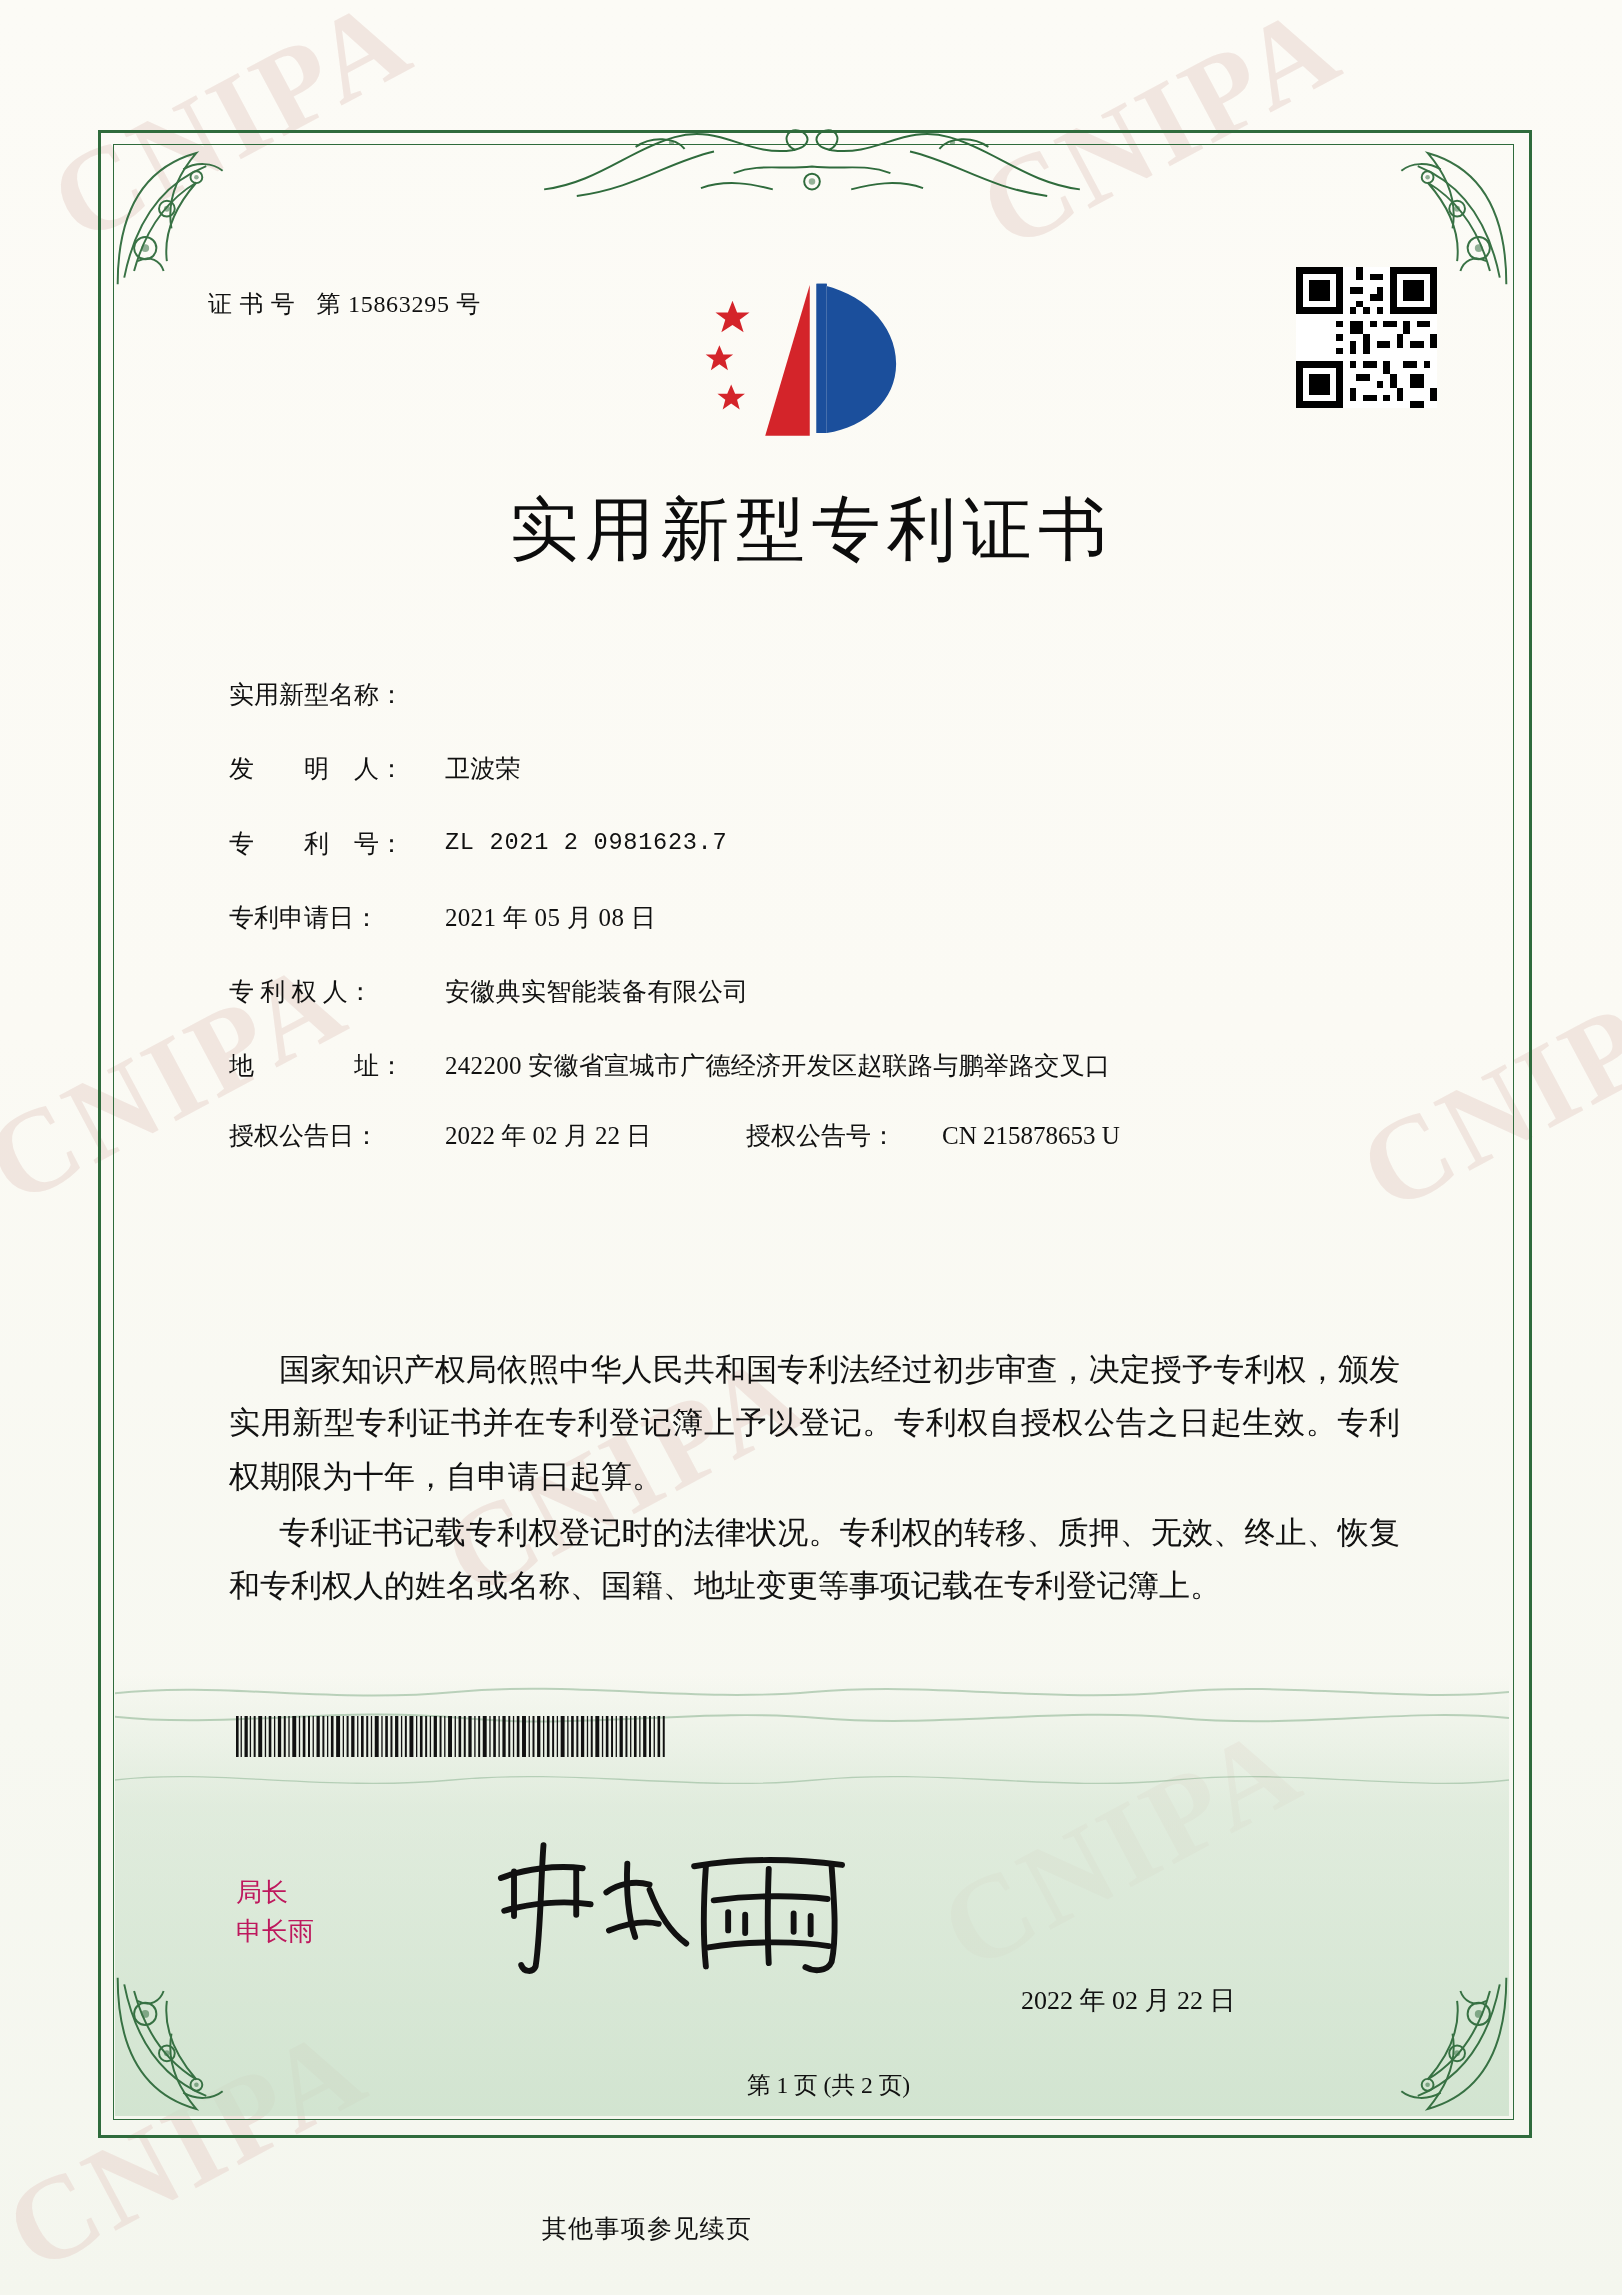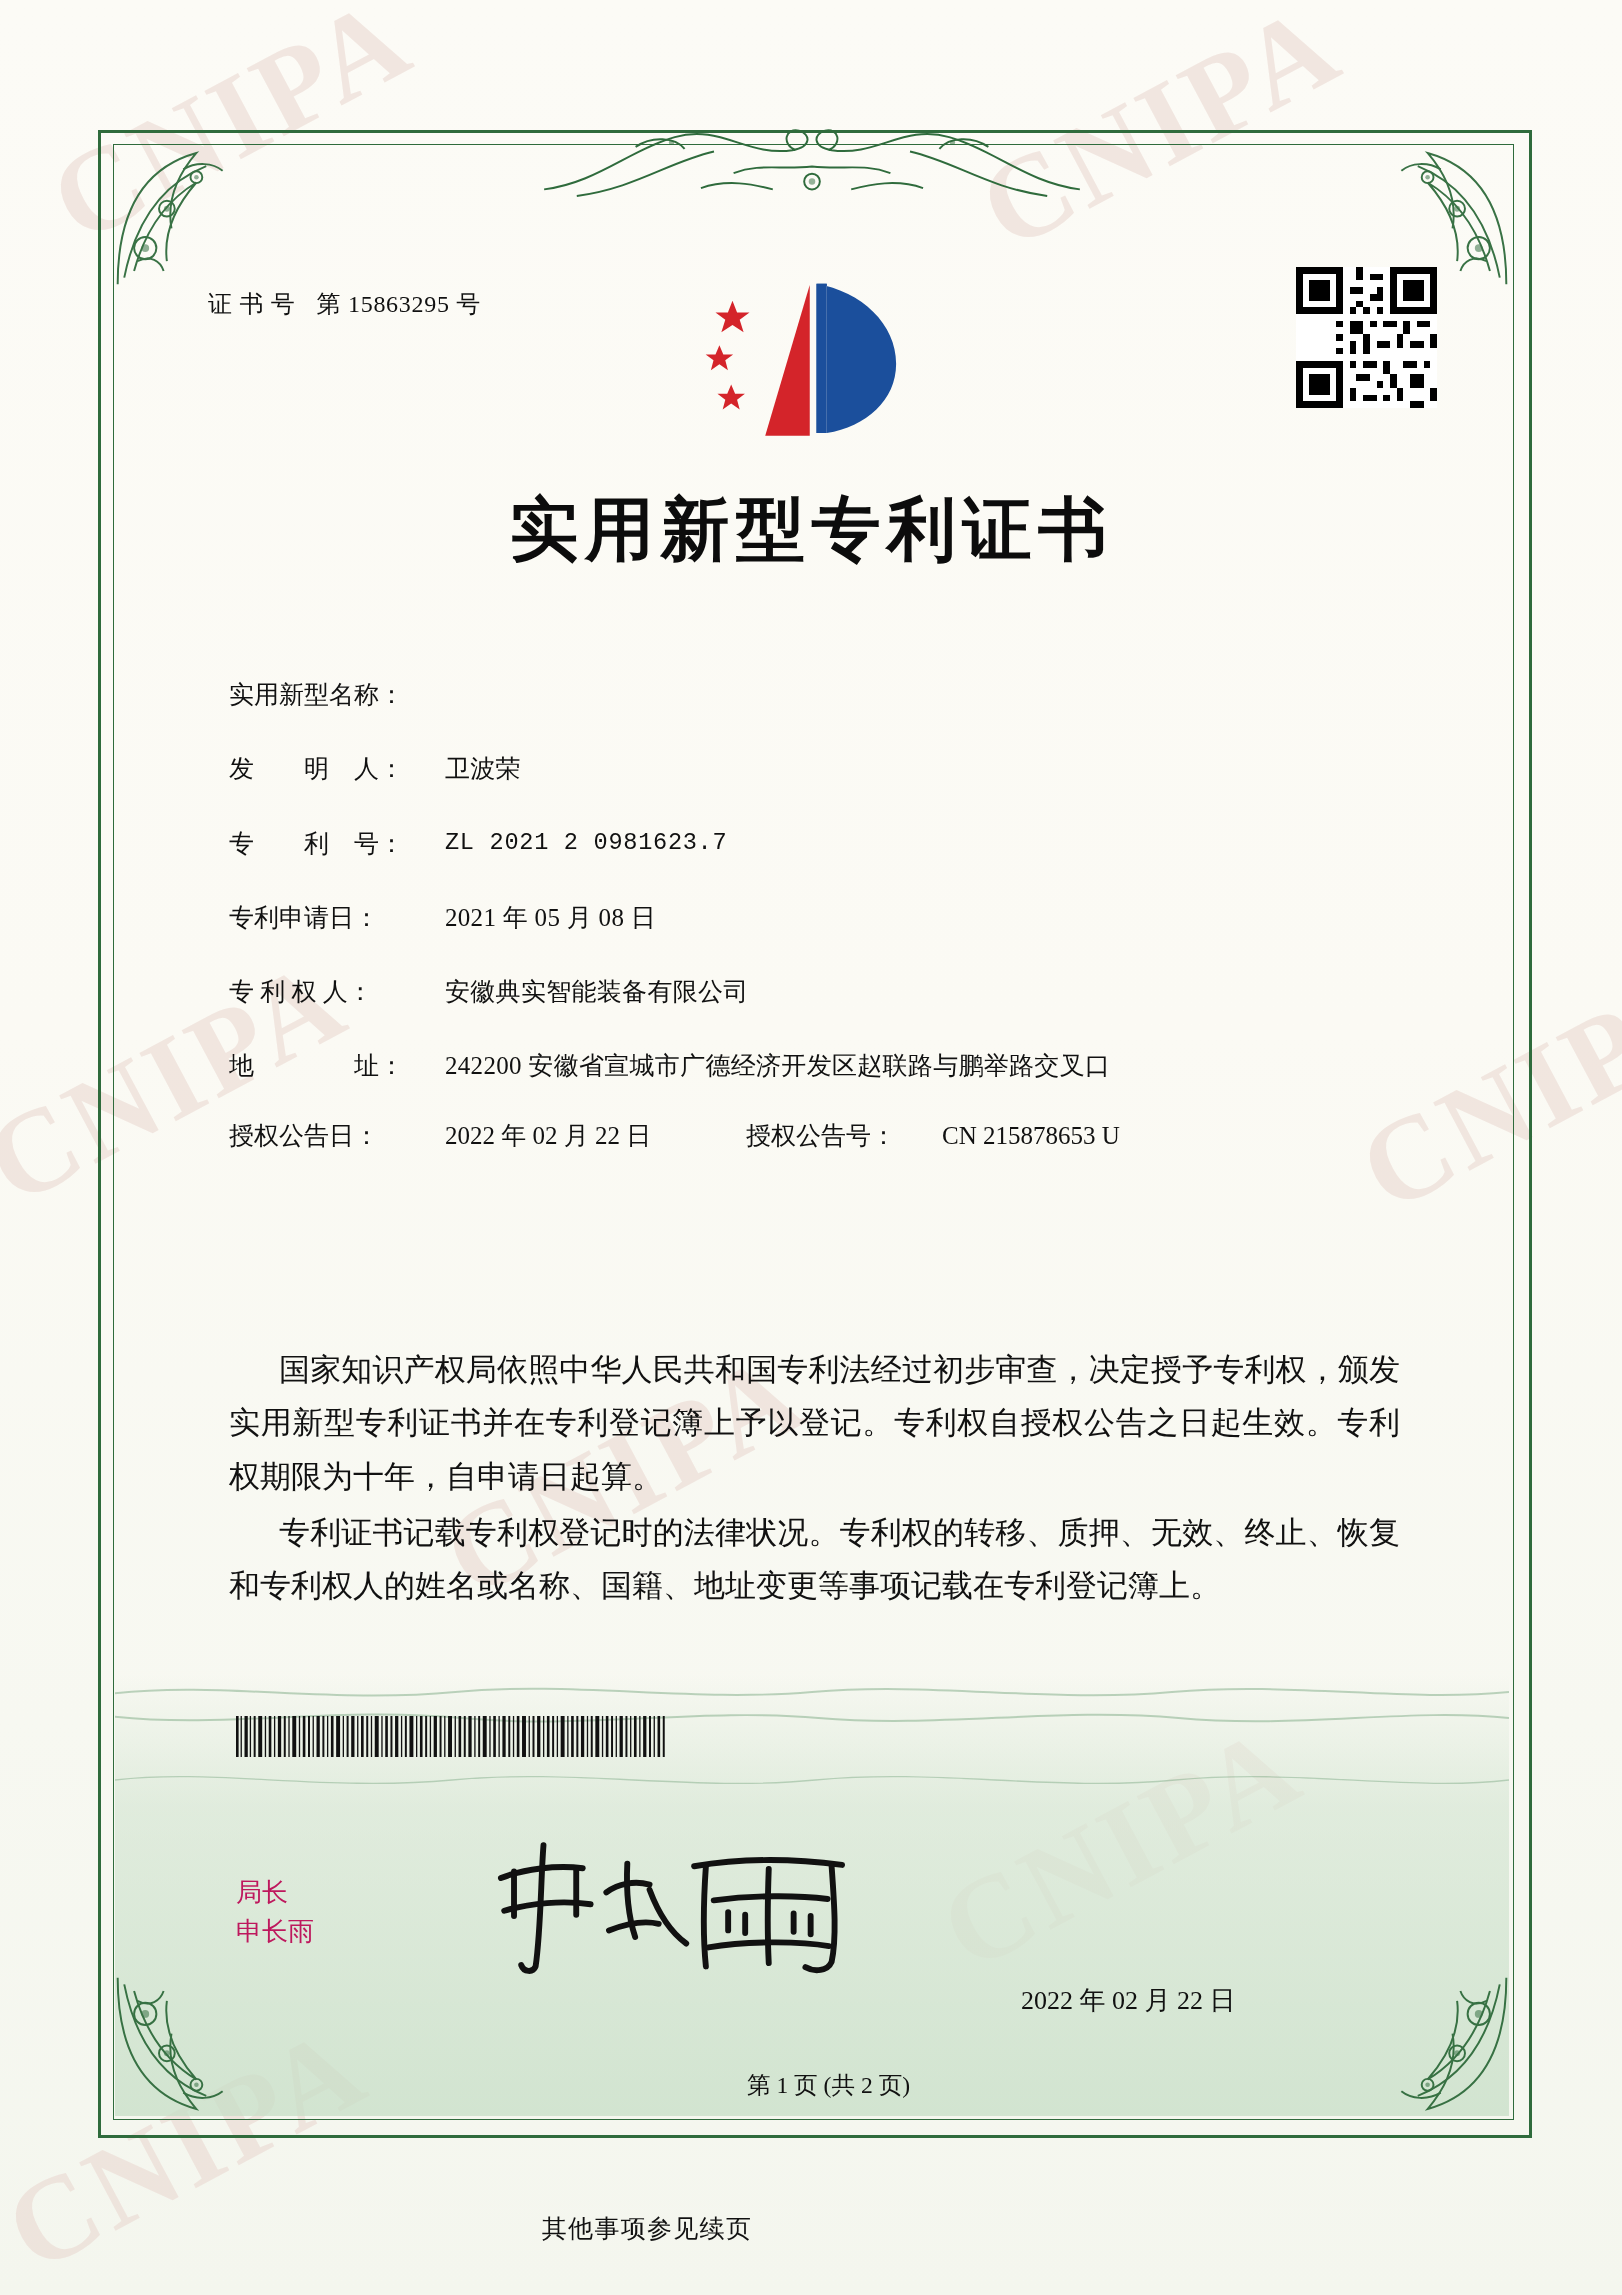--- a/index.html
+++ b/index.html
@@ -124,21 +124,21 @@
     height: 141px;
     background: #fff;
   }
   .title {
     position: absolute;
     left: 0;
     top: 484px;
     width: 1623px;
     text-align: center;
     font-size: 69px;
-    font-weight: 700;
+    font-weight: 400;
     letter-spacing: 6.5px;
     color: #0c0c0c;
     font-family: "DejaVu Sans", sans-serif;
   }
 
   
   .fields {
     position: absolute;
     left: 229px;
     top: 677px;

